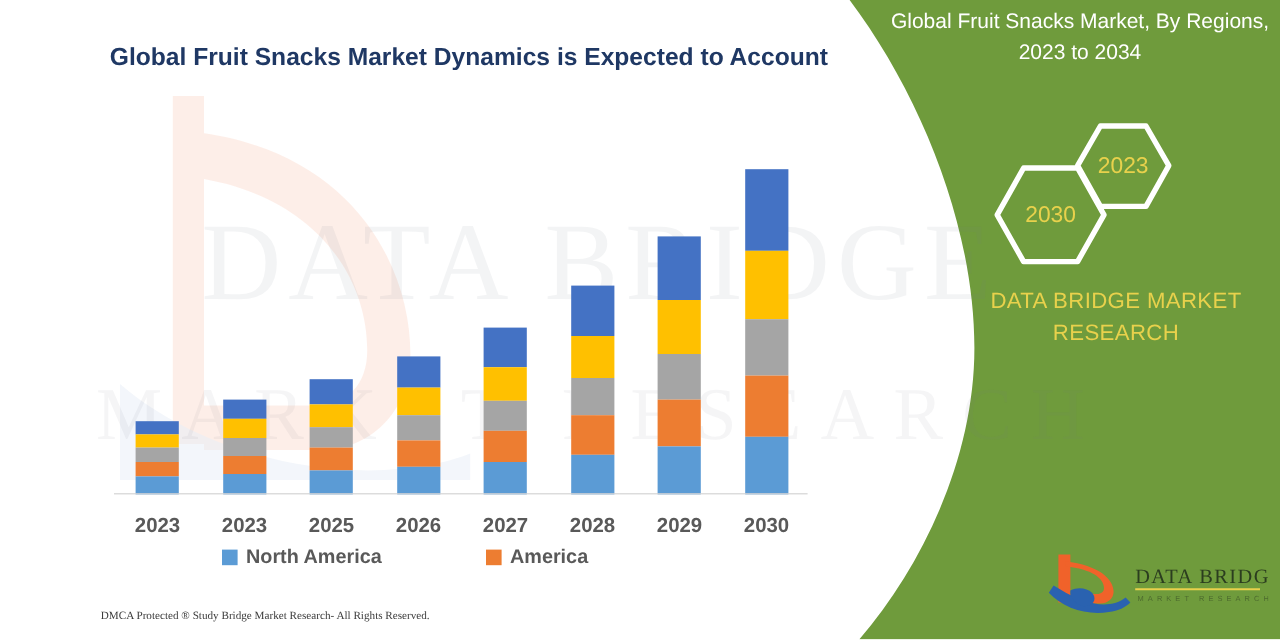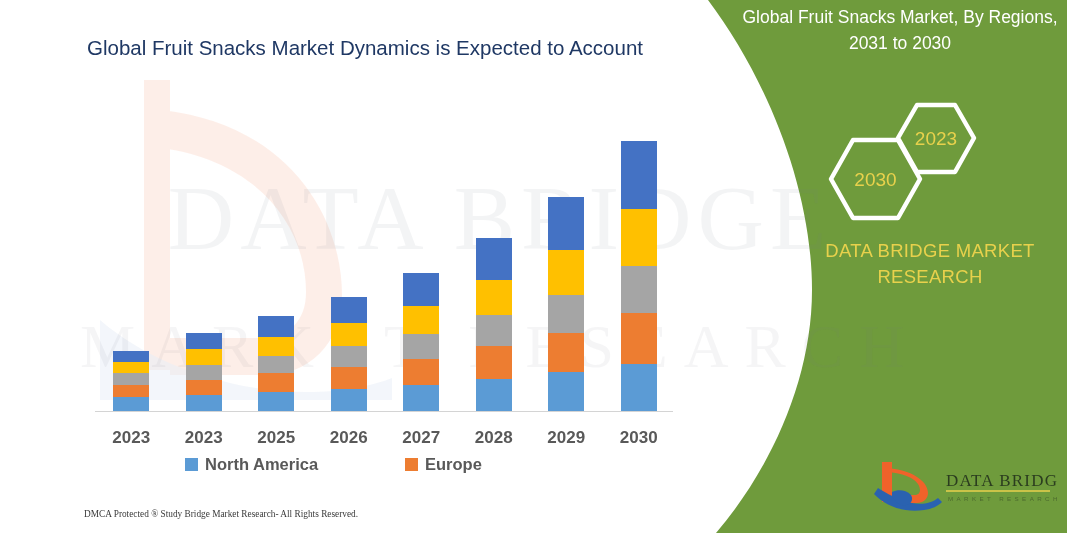--- a/index.html
+++ b/index.html
@@ -12,22 +12,22 @@
 
   
   .wm{position:absolute;pointer-events:none;user-select:none;}
   #wm-text-1{left:0;top:172px;width:1000px;text-align:center;font-size:92px;letter-spacing:6px;
     color:rgba(120,125,135,0.085);font-family:"Liberation Serif",serif;font-weight:400;line-height:1;}
   #wm-text-2{left:0;top:315px;width:1000px;text-align:center;font-size:62px;letter-spacing:16px;
     color:rgba(120,125,135,0.075);font-family:"Liberation Serif",serif;line-height:1;}
   #wm-logo{left:92px;top:70px;width:300px;height:330px;opacity:.1;}
 
   
-  #chart-title{position:absolute;left:40px;top:34px;width:650px;text-align:center;
-    color:#1f3864;font-size:20.5px;line-height:28px;font-weight:400;
+  #chart-title{position:absolute;left:40px;top:34px;width:650px;text-align:right;
+    color:#1f3864;font-size:20.5px;line-height:28px;font-weight:700;
     font-family:"Liberation Sans",sans-serif;}
 
   
   #plot{position:absolute;left:95px;top:120px;width:580px;height:292px;}
   #axis-line{position:absolute;left:95px;top:411px;width:578px;height:1px;background:#d4d4d4;}
   .bar-group{position:absolute;bottom:0;width:36px;}
   .seg{width:36px;display:block;}
   .xtick{position:absolute;top:428px;width:80px;text-align:center;color:#595959;
     font-size:17px;font-weight:bold;font-family:"Liberation Sans",sans-serif;}
 
@@ -153,29 +153,29 @@
       <div class="xtick" style="left: 598.75px;">2030</div>
     </div>
 
   <div id="legend">
       <div class="legend-item" style="left: 90px; align-items: center;">
         <span class="legend-swatch" style="background: rgb(91, 155, 213);"></span>
         <span class="legend-label">North America</span>
       </div>
       <div class="legend-item" style="left: 310px;">
         <span class="legend-swatch" style="background: rgb(237, 125, 49);"></span>
-        <span class="legend-label">Europe</span>
+        <span class="legend-label">America</span>
       </div>
     </div>
 
   <div class="footer-txt" id="footer-dmca">DMCA Protected ® Study Bridge Market Research-  All Rights Reserved.</div>
 
   <div id="panel-title">
     <span>Global Fruit Snacks Market, By Regions,</span><br>
-    <span>2031 to 2030</span>
+    <span>2023 to 2034</span>
   </div>
 
   <div class="hexagon" id="hex-2030" style="left:828px;top:137px;">
     <svg width="95" height="84" viewBox="0 0 95 84" xmlns="http://www.w3.org/2000/svg">
       <polygon points="25,3 70,3 92,42 70,81 25,81 3,42" fill="none" stroke="#ffffff" stroke-width="4.5" stroke-linejoin="round"></polygon>
     </svg>
   </div>
   <div class="hex-label" id="hex-2030-label" style="left:828px;top:169px;width:95px;">2030</div>
 
   <div class="hexagon" id="hex-2023" style="left:895px;top:102px;">

